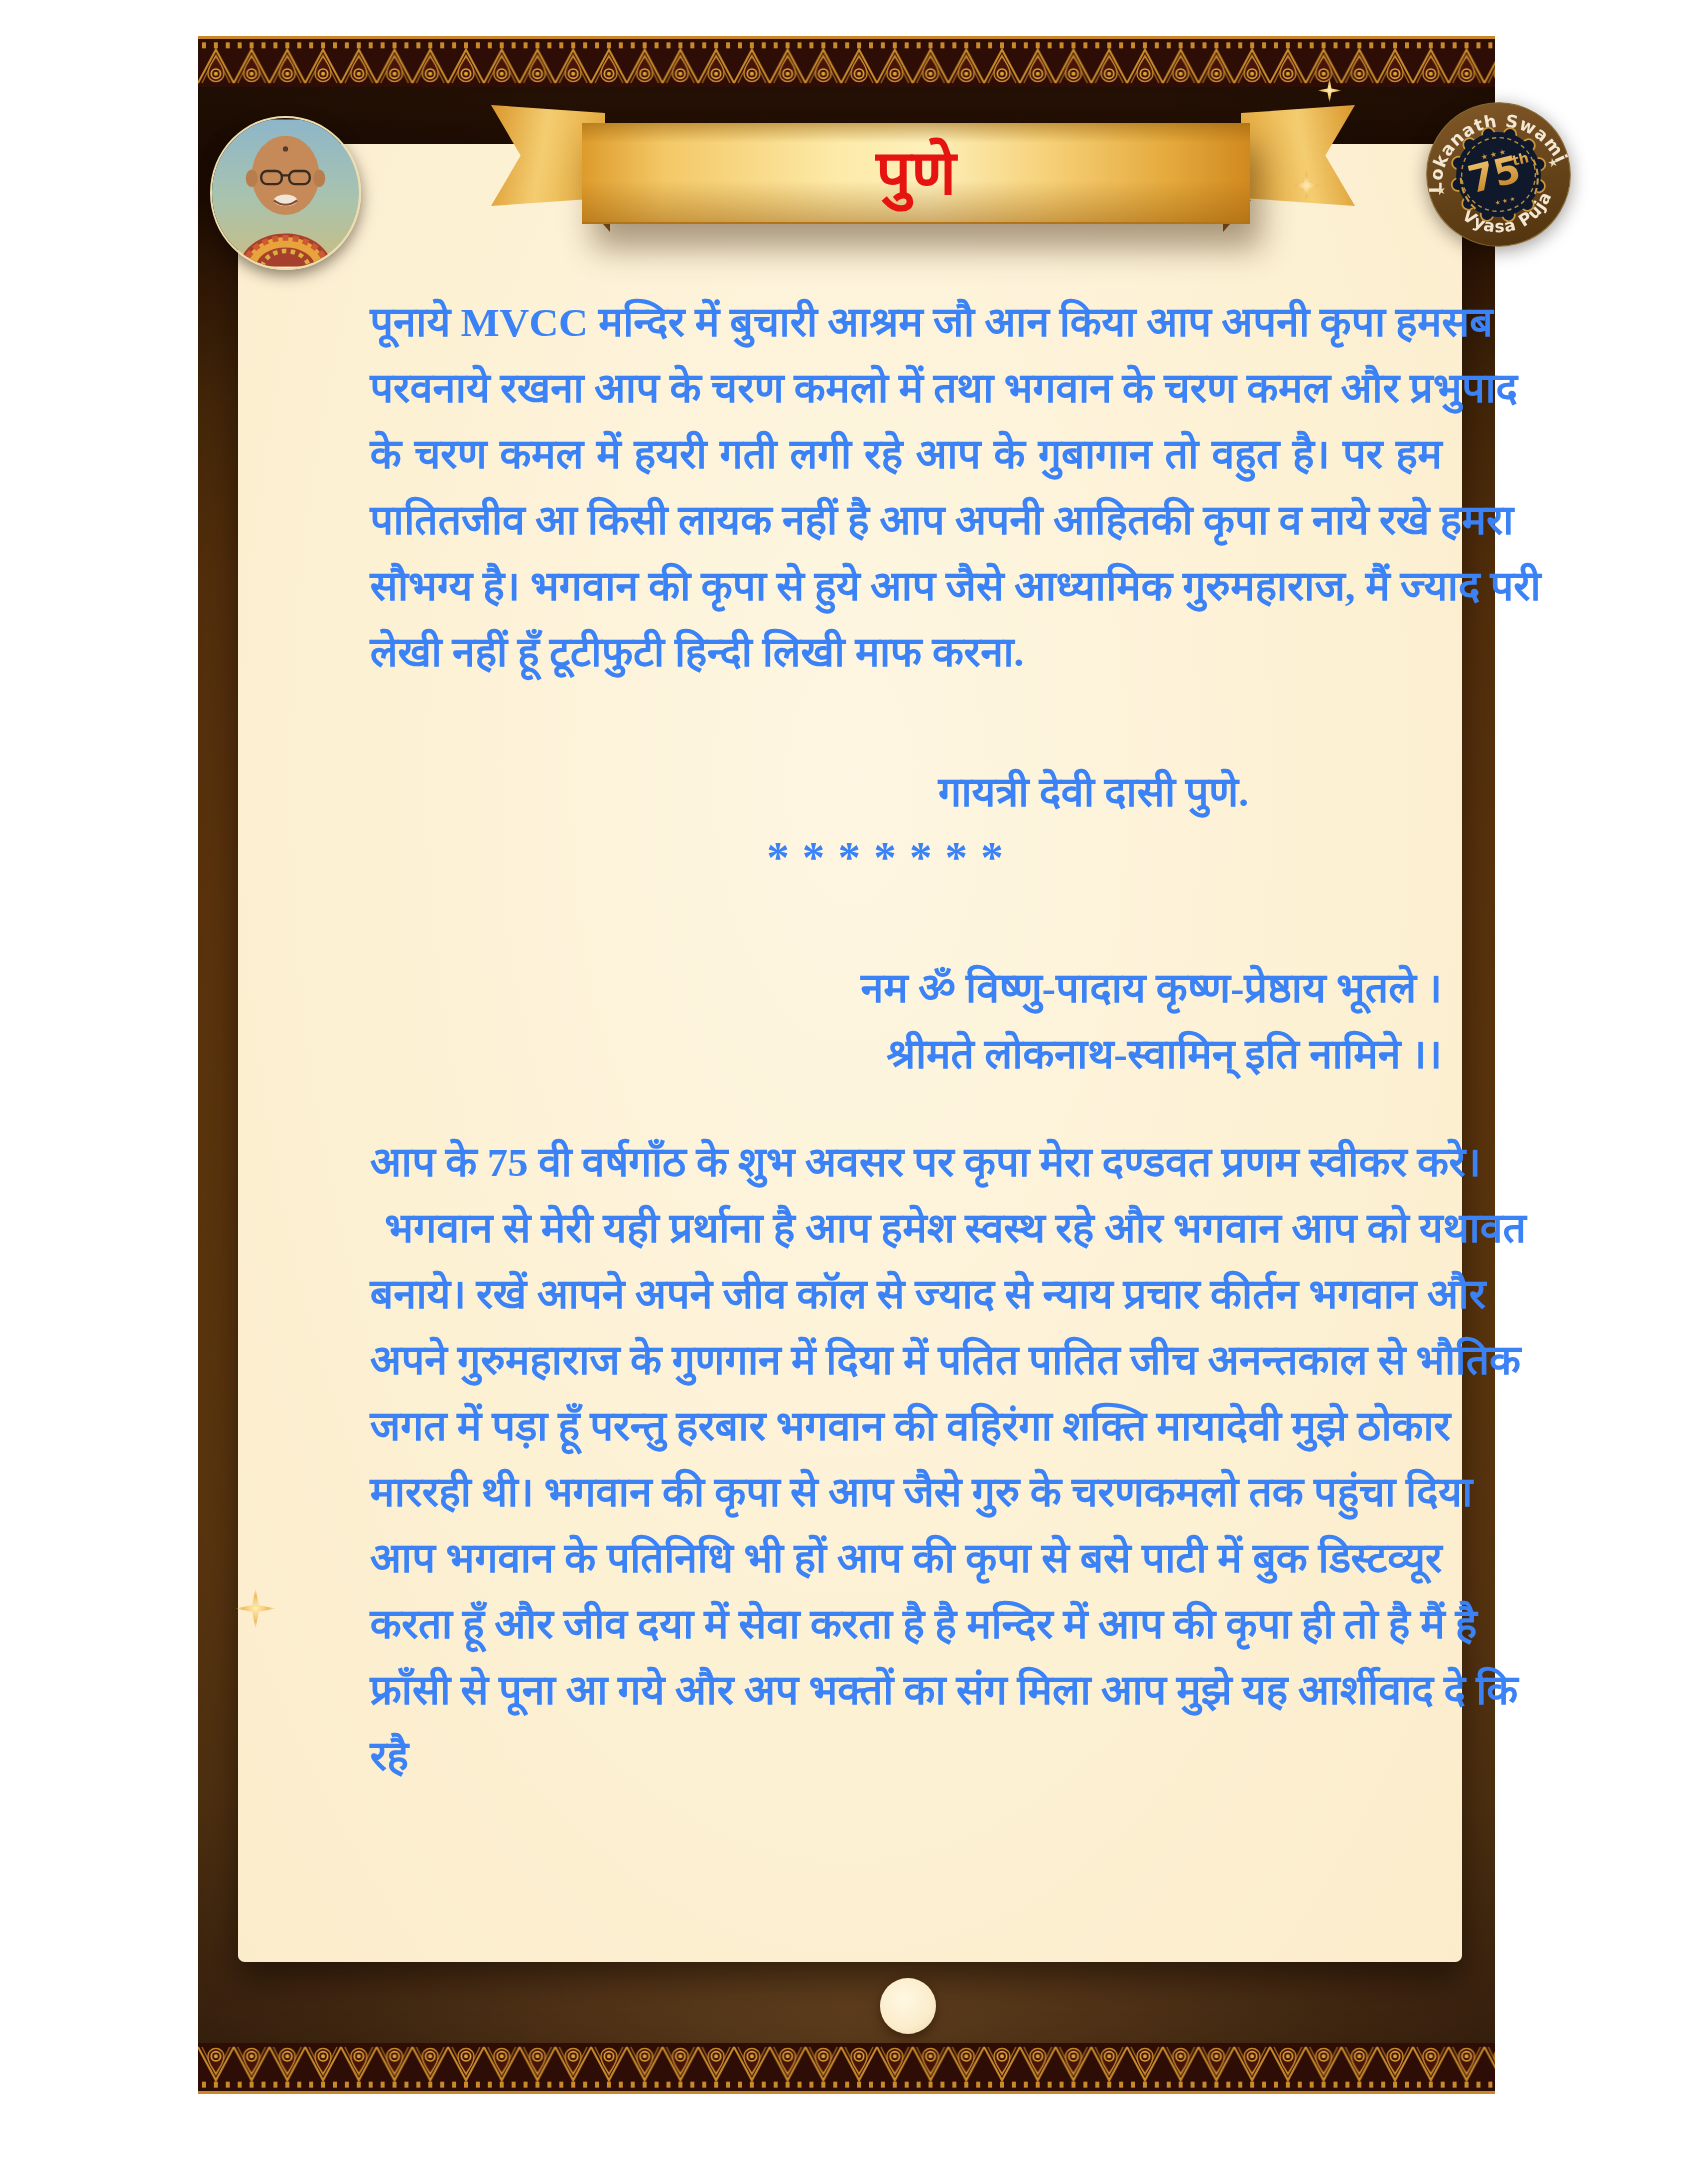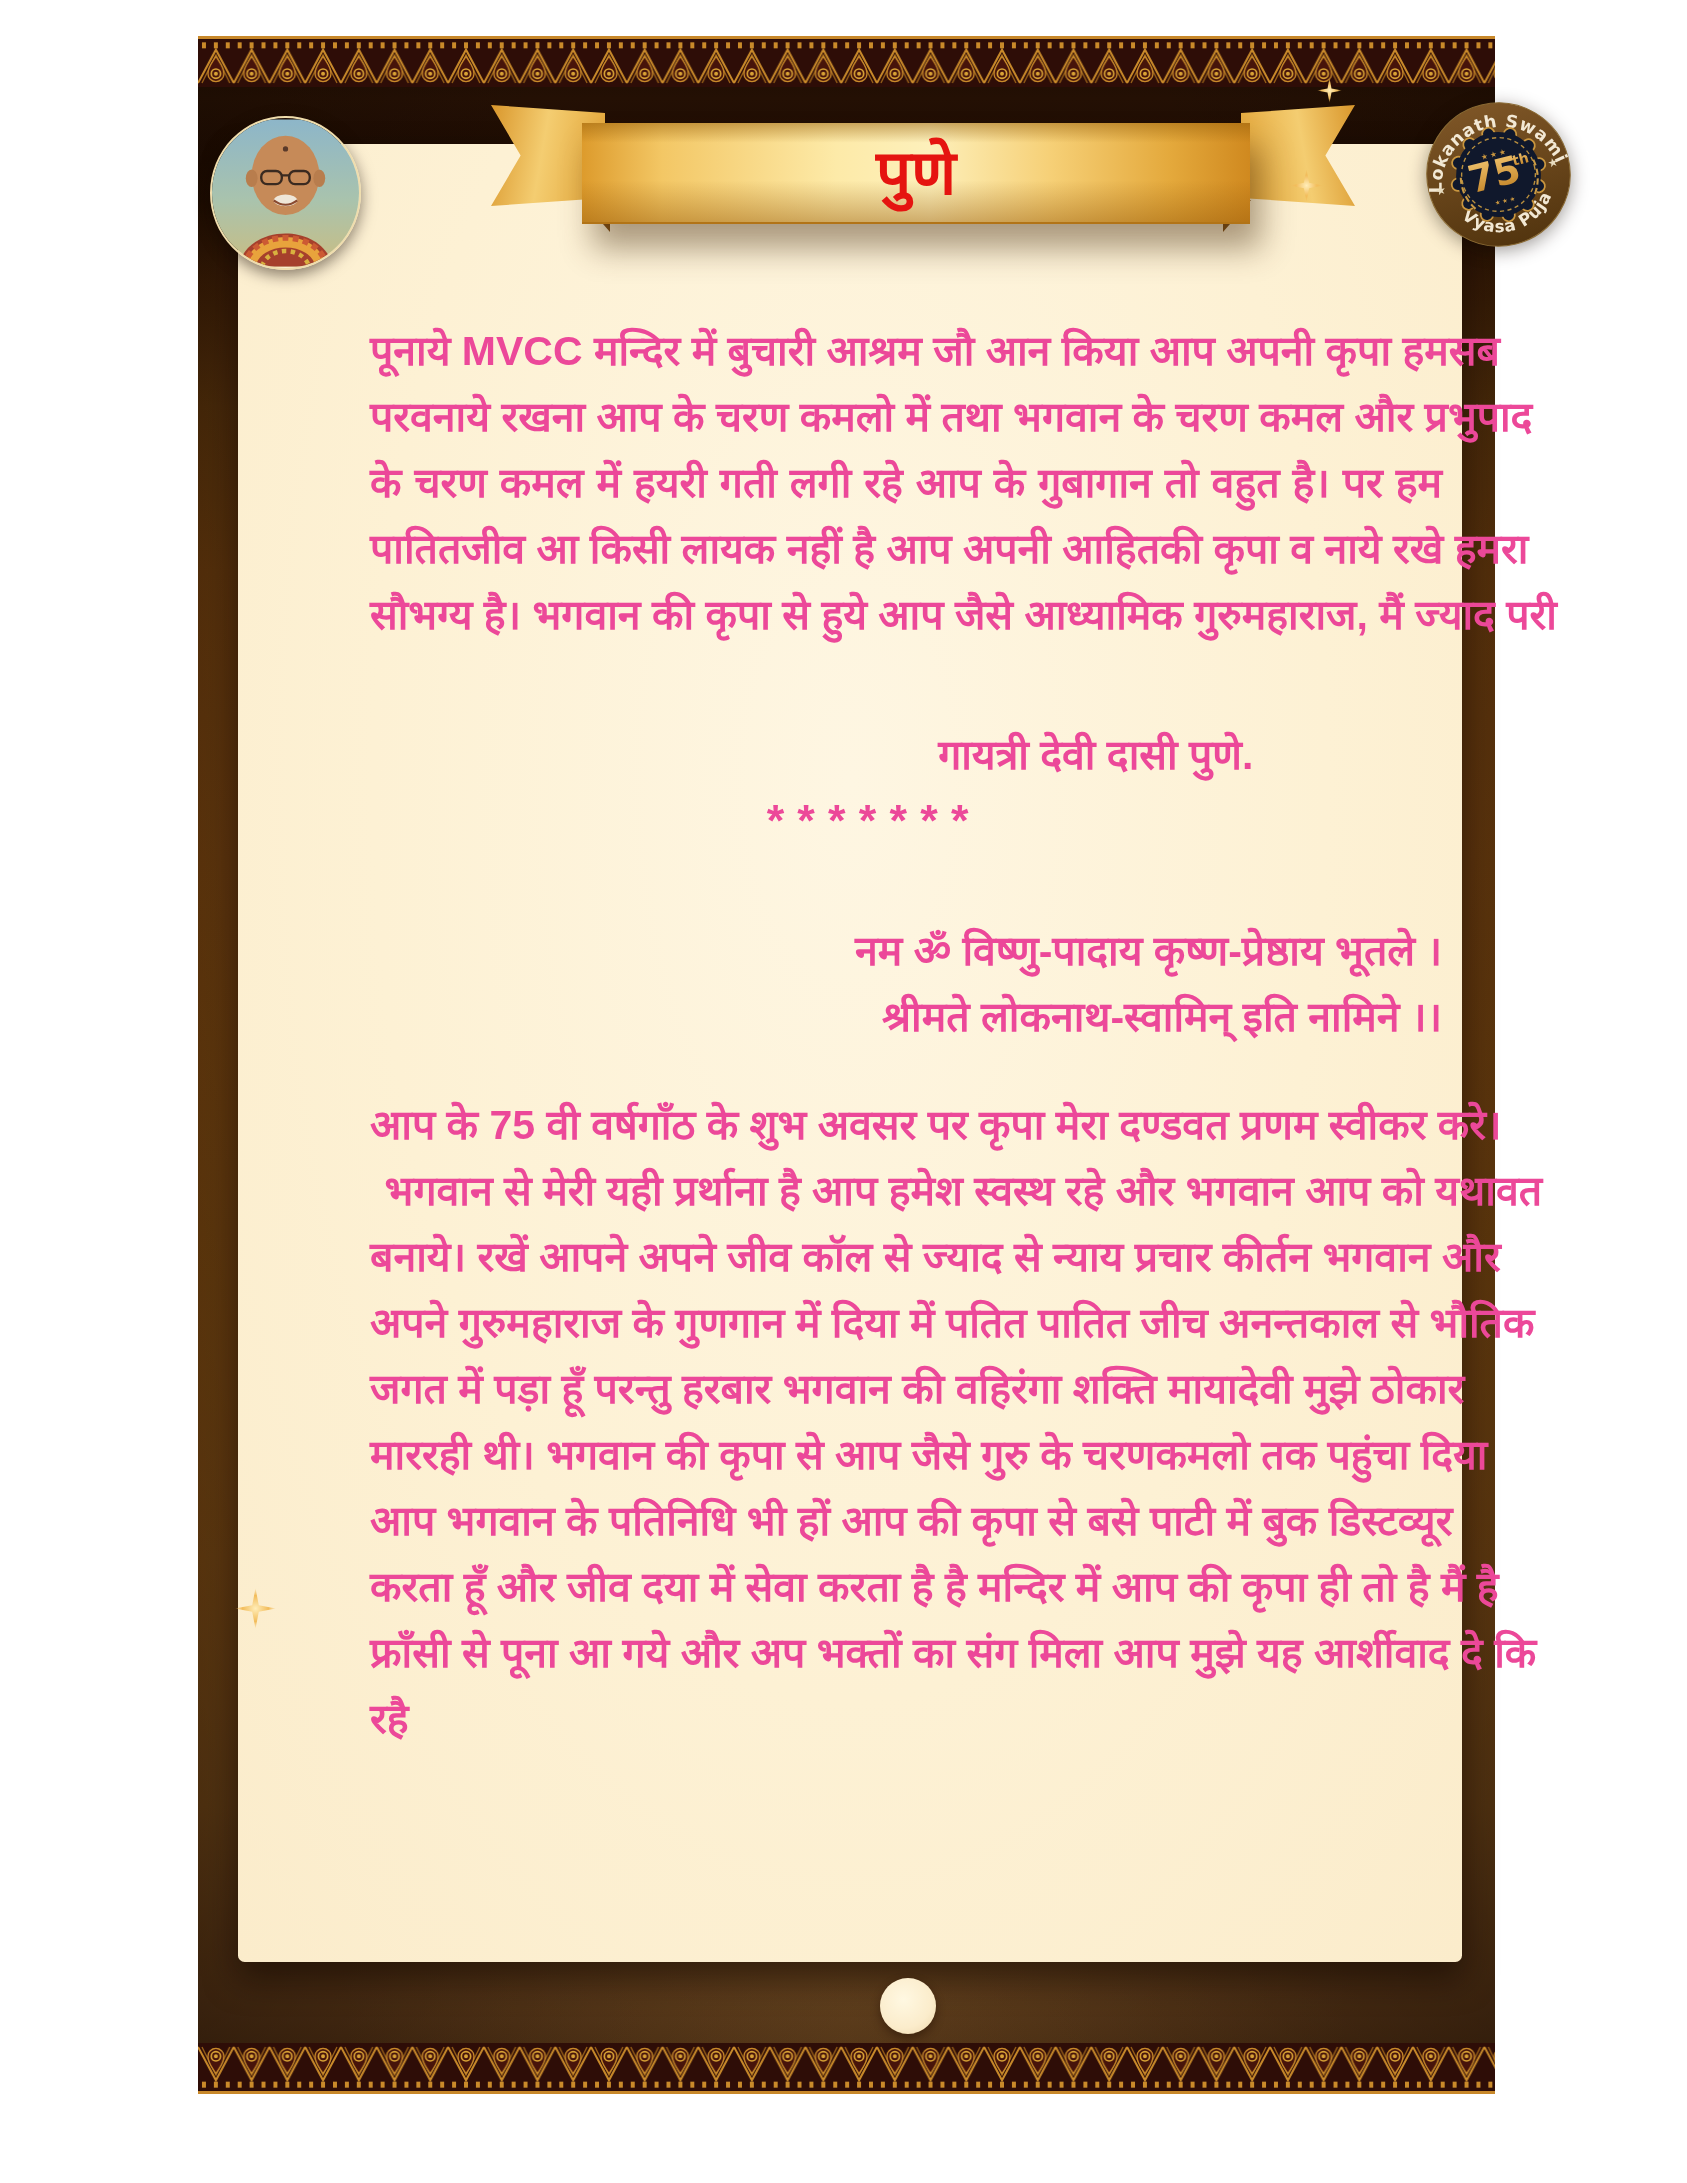--- a/index.html
+++ b/index.html
@@ -50,23 +50,23 @@
     filter:drop-shadow(0 4px 9.3px rgba(15,5,0,.4));}
   .badge svg{display:block;width:100%;height:100%;}
   
   .sparkle{position:absolute;z-index:4;
     background:radial-gradient(circle,#ffedb8 0%,#f2bc5a 45%,rgba(242,188,90,0) 72%);
     clip-path:polygon(50% 0%,58% 42%,100% 50%,58% 58%,50% 100%,42% 58%,0% 50%,42% 42%);}
   .dot{position:absolute;left:880px;top:1978px;width:56px;height:56px;z-index:3;border-radius:50%;
     background:radial-gradient(circle at 42% 38%,#fff8e2,#fbeccb 60%,#ecd5a8);
     box-shadow:0 4px 9.3px rgba(30,12,0,.45);}
   
-  .tb{position:absolute;left:370px;top:318px;width:1072px;z-index:7;
-    font-size:41px;font-weight:600;color:#ec4899;
-    font-family:Liberation Sans, sans-serif;}
+  .tb{position:absolute;left:370px;top:289px;width:1072px;z-index:7;
+    font-size:41px;font-weight:600;color:#3b82f6;
+    font-family:Liberation Serif, serif;}
   .ln{height:66px;line-height:66px;text-align:justify;text-align-last:justify;white-space:nowrap;}
   .ln.short{text-align:left;text-align-last:left;}
   .ind{text-indent:14.6px;}
   .sig{margin-top:74px;height:66px;line-height:66px;padding-left:53%;}
   .sep{margin-top:4px;height:57px;line-height:57px;padding-left:37%;
     font-size:45px;letter-spacing:13.2px;font-weight:700;}
   .verse{margin-top:69px;}
   .vln{height:66px;line-height:66px;text-align:right;}
   .p2{margin-top:42px;}
 </style>
@@ -195,20 +195,21 @@
   <div class="sparkle" style="left:1317px;top:78px;width:25px;height:25px"></div>
   <div class="dot"></div>
 
   <div class="tb">
     <div>
       <div class="ln">पूनाये MVCC मन्दिर में बुचारी आश्रम जौ आन किया आप अपनी कृपा हमसब</div>
       <div class="ln">परवनाये रखना आप के चरण कमलो में तथा भगवान के चरण कमल और प्रभुपाद</div>
       <div class="ln">के चरण कमल में हयरी गती लगी रहे आप के गुबागान तो वहुत है। पर हम</div>
       <div class="ln">पातितजीव आ किसी लायक नहीं है आप अपनी आहितकी कृपा व नाये रखे हमरा</div>
       <div class="ln">सौभग्य है। भगवान की कृपा से हुये आप जैसे आध्यामिक गुरुमहाराज, मैं ज्याद परी</div>
+      <div class="ln short">लेखी नहीं हूँ टूटीफुटी हिन्दी लिखी माफ करना.</div>
     </div>
     <div class="sig">गायत्री देवी दासी पुणे.</div>
     <div class="sep">*******</div>
     <div class="verse">
       <div class="vln">नम ॐ विष्णु-पादाय कृष्ण-प्रेष्ठाय भूतले ।</div>
       <div class="vln">श्रीमते लोकनाथ-स्वामिन् इति नामिने ।।</div>
     </div>
     <div class="p2">
       <div class="ln">आप के 75 वी वर्षगाँठ के शुभ अवसर पर कृपा मेरा दण्डवत प्रणम स्वीकर करे।</div>
       <div class="ln ind">भगवान से मेरी यही प्रर्थाना है आप हमेश स्वस्थ रहे और भगवान आप को यथावत</div>

